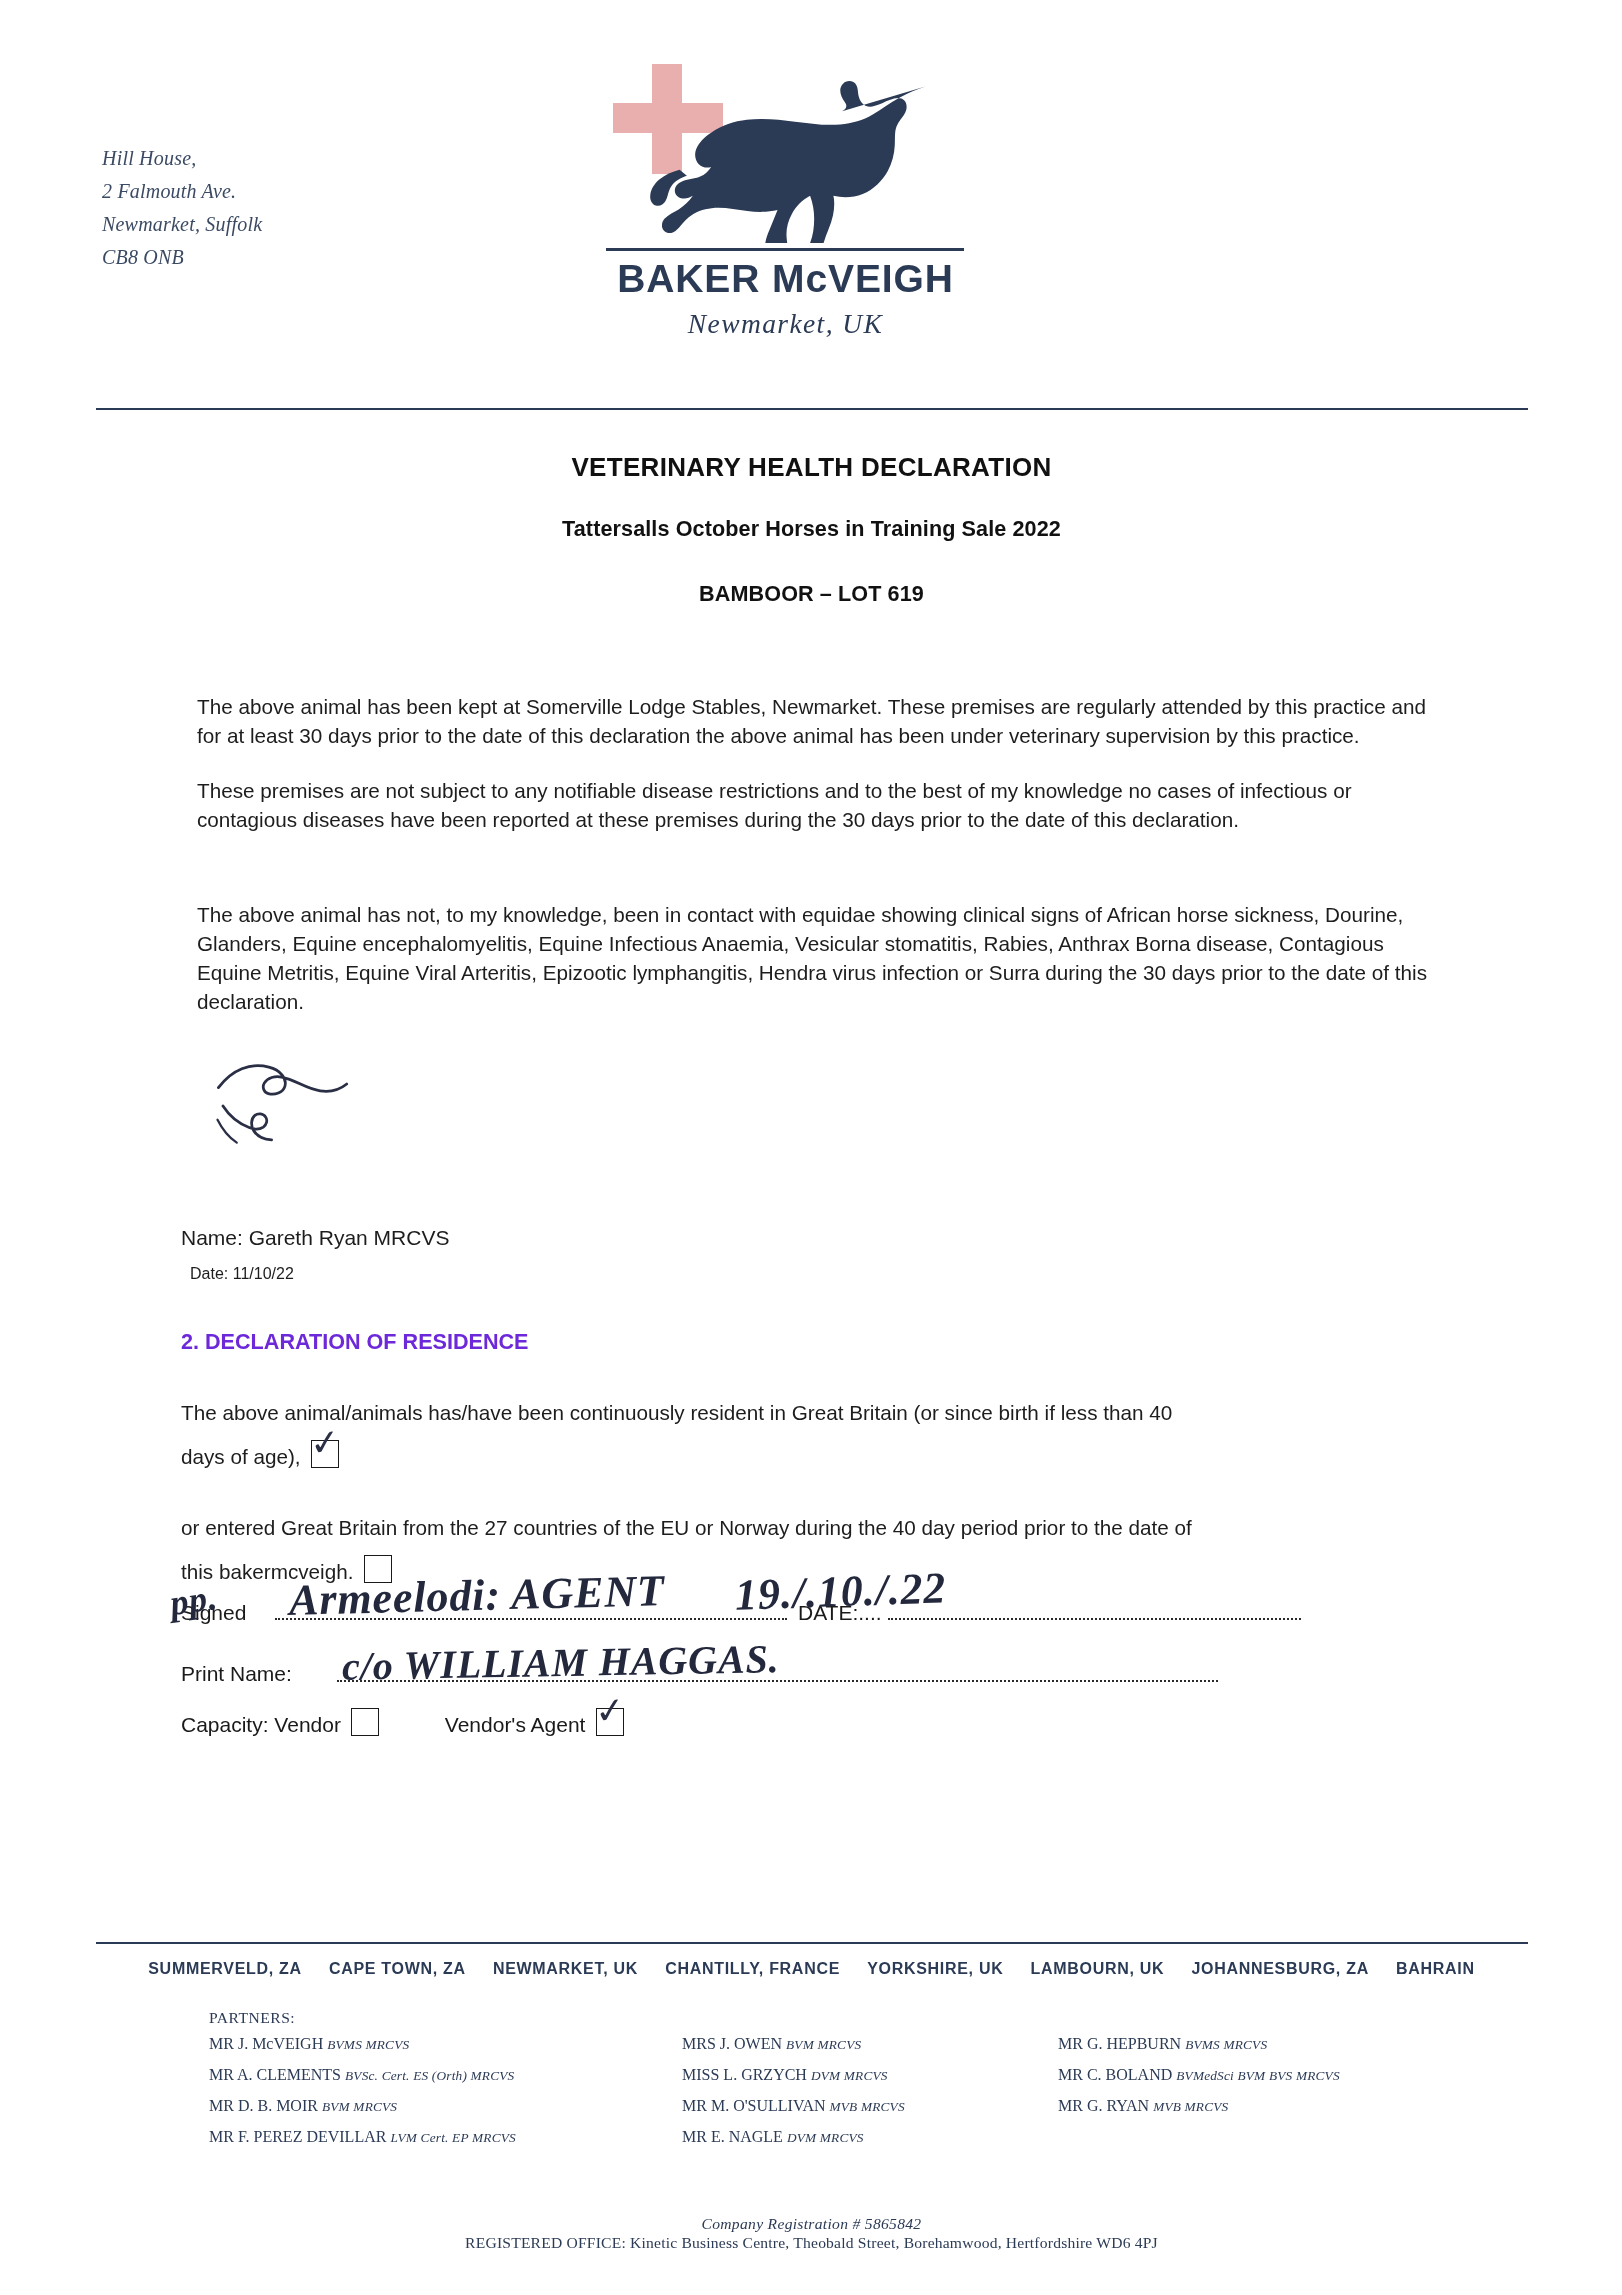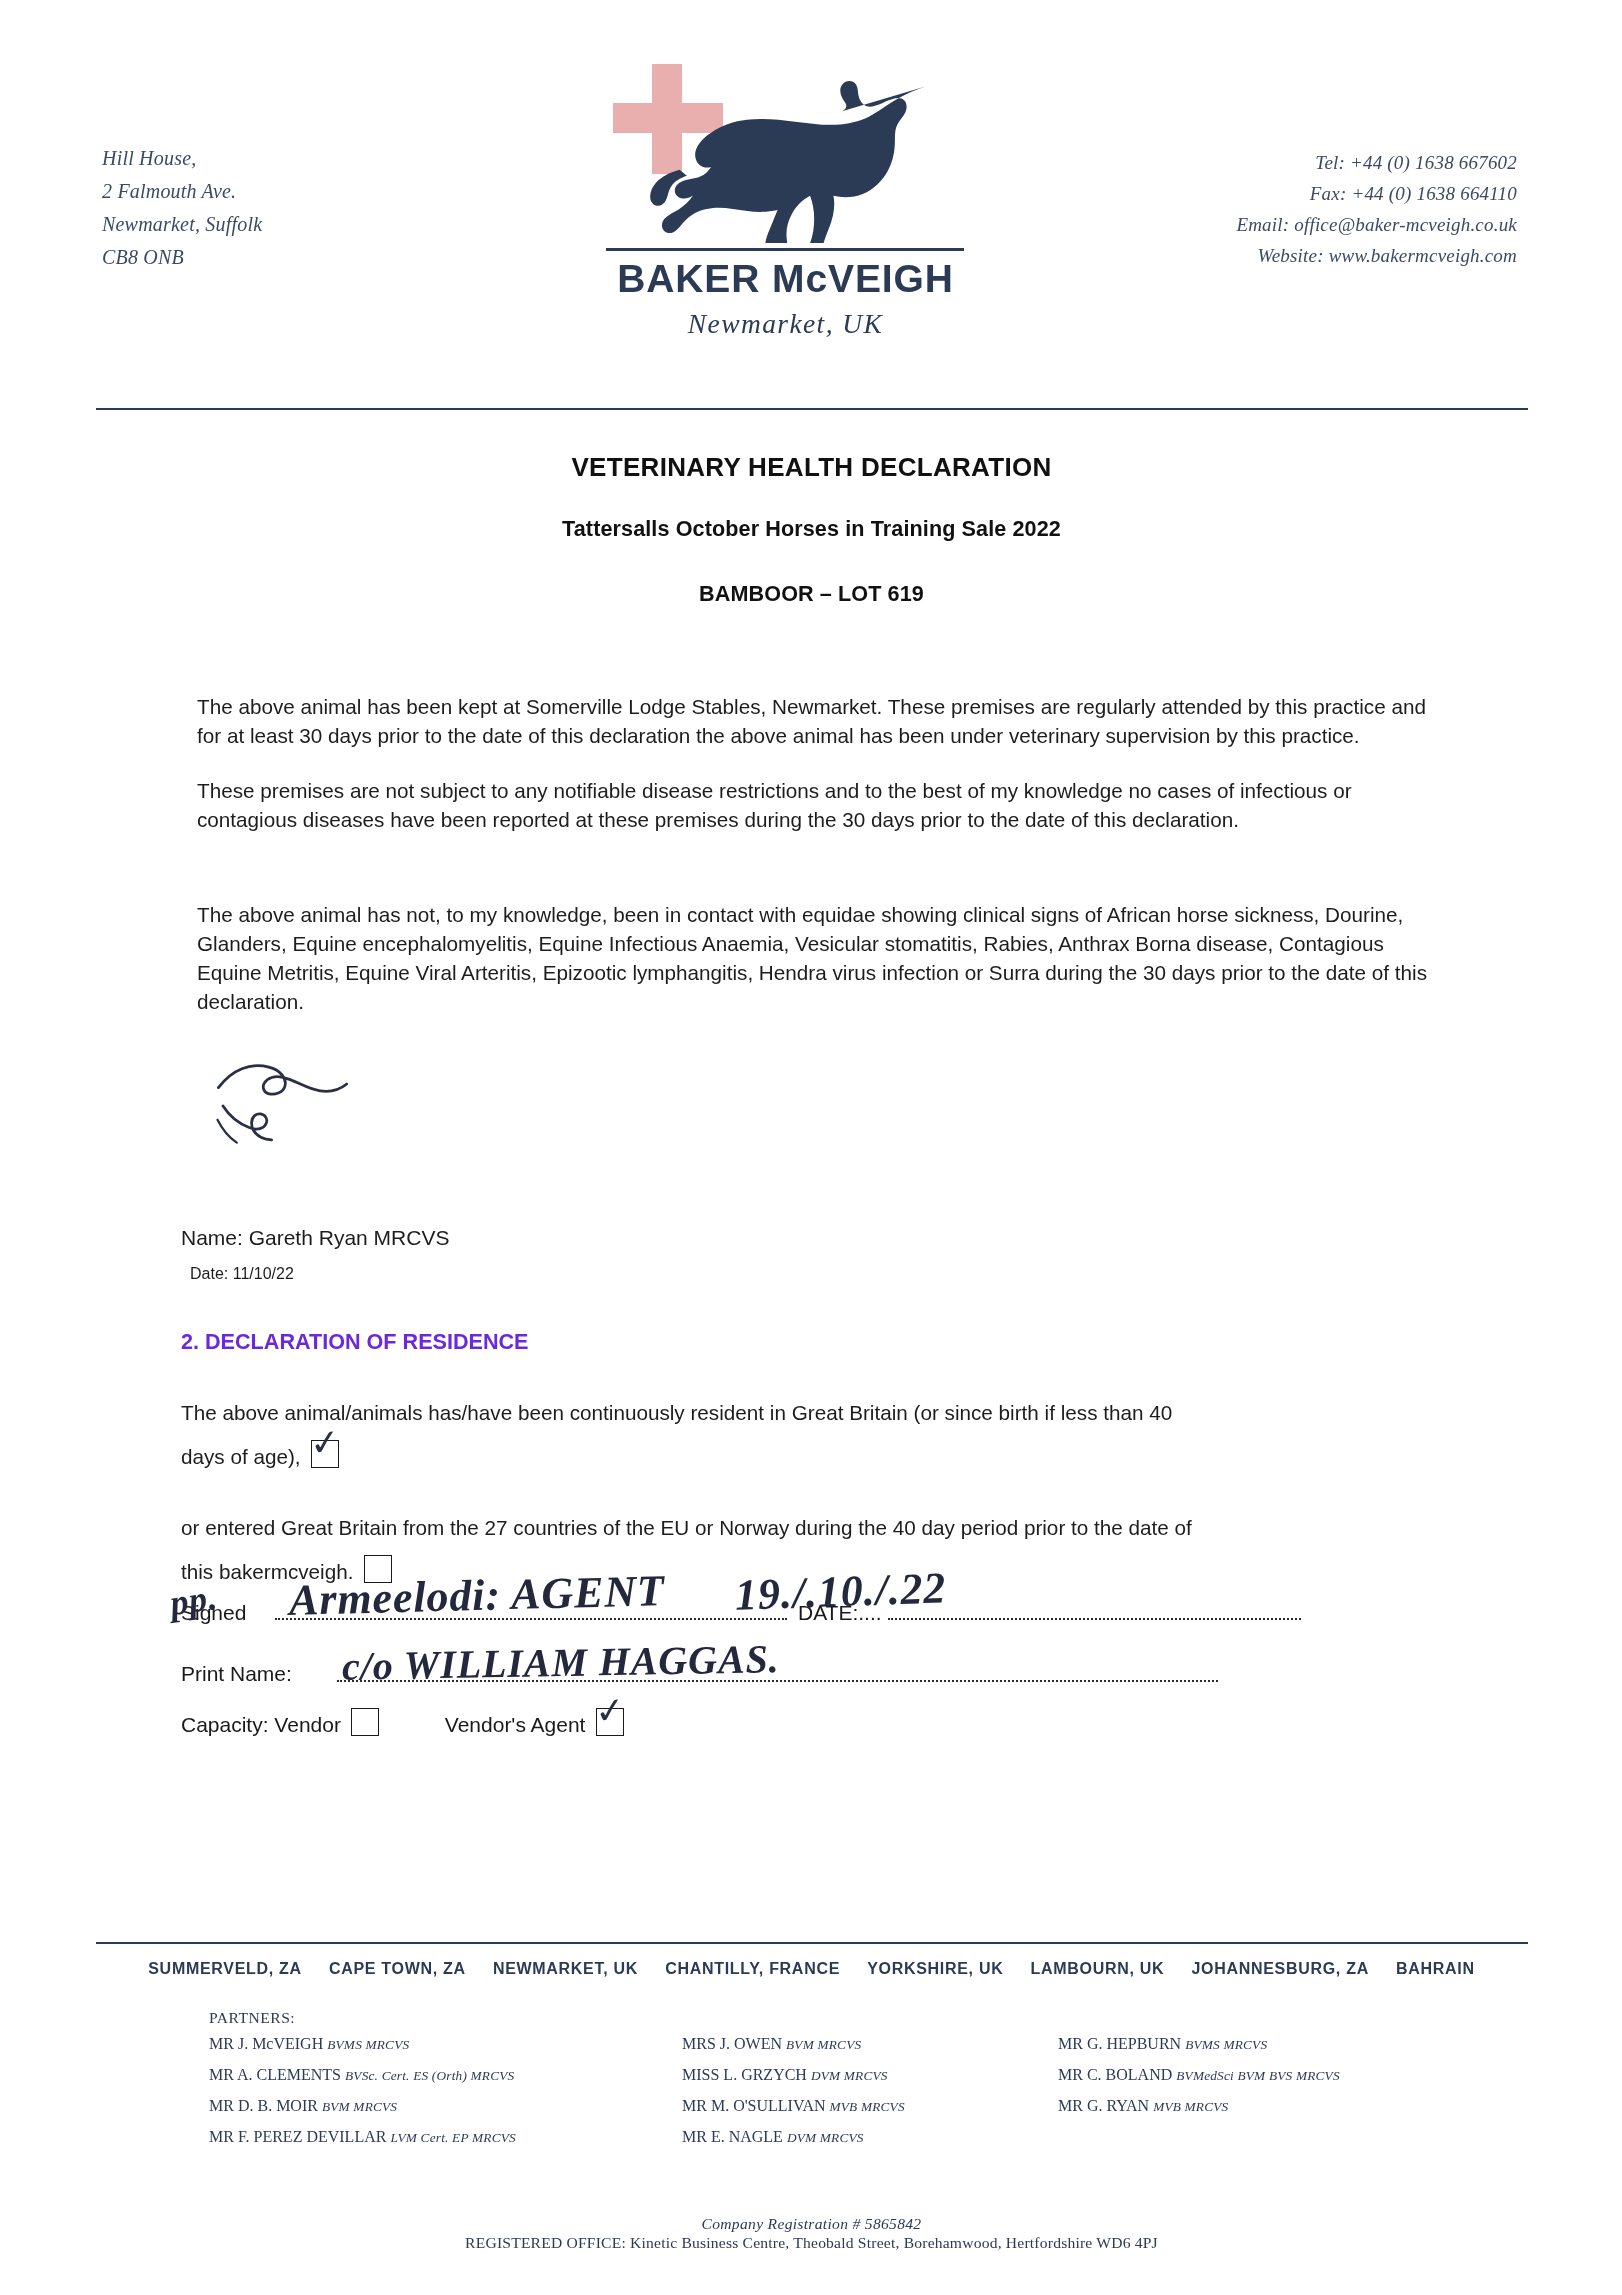--- a/index.html
+++ b/index.html
@@ -173,26 +173,20 @@
 
 <div class="page">
 
   <div class="header">
 
     <div class="addr" style="white-space:pre-line;">Hill House,
 2 Falmouth Ave.
 Newmarket, Suffolk
 CB8 ONB</div>
 
-    <div class="contact">
-      <div>Tel: +44 (0) 1638 667602</div>
-      <div>Fax: +44 (0) 1638 664110</div>
-      <div>Email: office@baker-mcveigh.co.uk</div>
-      <div>Website: www.bakermcveigh.com</div>
-    </div>
 
     <div class="logo-wrap">
       <div class="logo-cross">
         <span class="v"></span>
           <span class="h"></span>
       </div>
       <svg class="logo-horse" viewBox="0 0 790 380">
         <path fill="#2b3a55" d="M705 38c-18 6-38 14-56 24-22 12-41 27-60 38-20 12-44 19-70 21-33 3-66-2-99-6-35-4-70-8-105-4-28 3-55 12-78 28-14 9-27 21-33 37-4 11-2 24 6 32 7 7 18 9 27 6-6 9-14 17-24 21-13 6-28 5-41 11-9 4-16 13-14 23 2 9 11 14 20 14 7 0 13-3 19-6-8 12-19 22-31 30-10 6-22 11-31 20-6 7-8 19-1 26 6 7 18 7 25 1 11-9 18-21 29-30 14-12 32-18 50-20 26-3 52 3 78 6 22 3 44 3 66-2l-18 44c-5 12-10 25-9 38 1 10 7 20 17 23 11 3 23-3 28-13 5-9 3-20 2-30-2-18 2-37 11-53 9-17 23-31 40-40 6 16 9 33 9 50 0 20-3 40-11 58-6 12-14 23-17 36-2 10 3 22 14 24 11 3 21-5 25-15 5-13 4-27 7-40 5-24 18-46 23-70 3-14 4-29 1-43 21 5 44 4 64-4 24-10 43-29 55-51 9-17 14-36 15-55 1-14-1-29 4-42 4-11 14-19 19-30 5-10 4-25-7-30-8-4-18-1-26 2-12 4-23 11-35 14-6 2-13 2-19-1-8-4-13-12-15-21-2-8-1-17-5-24-4-8-15-11-23-7-7 3-12 11-12 19 0 9 4 17 9 24 2 3 5 7 4 11 0 5-5 8-9 10z"></path>
         <path fill="#2b3a55" d="M168 220c-16 4-32 11-45 22-10 9-18 21-19 34-1 9 3 19 12 22 8 3 17-2 21-9 6-10 6-23 13-33 8-12 21-19 34-23z"></path>
       </svg>

